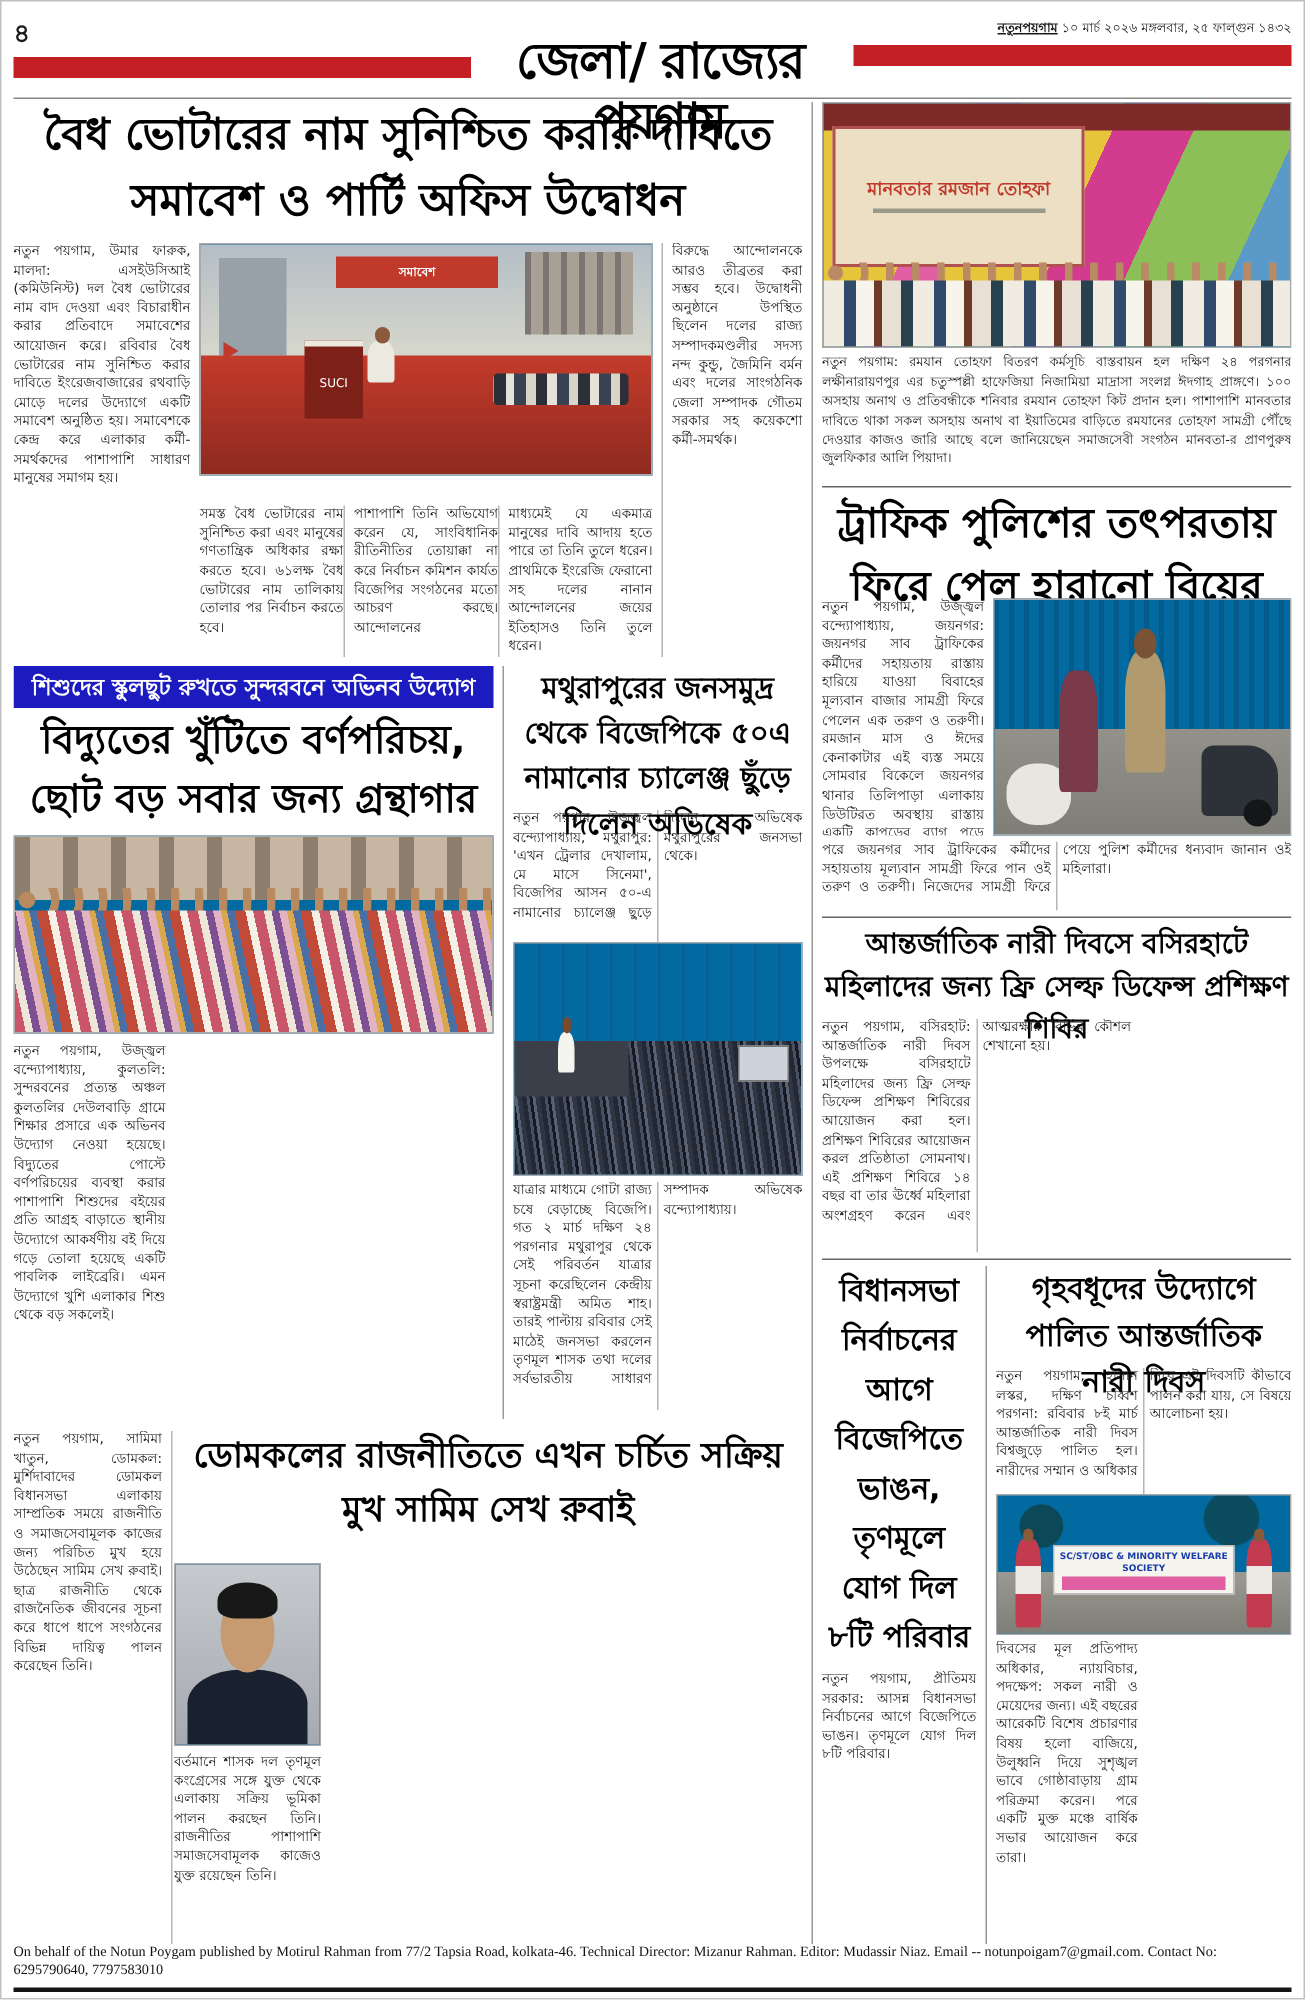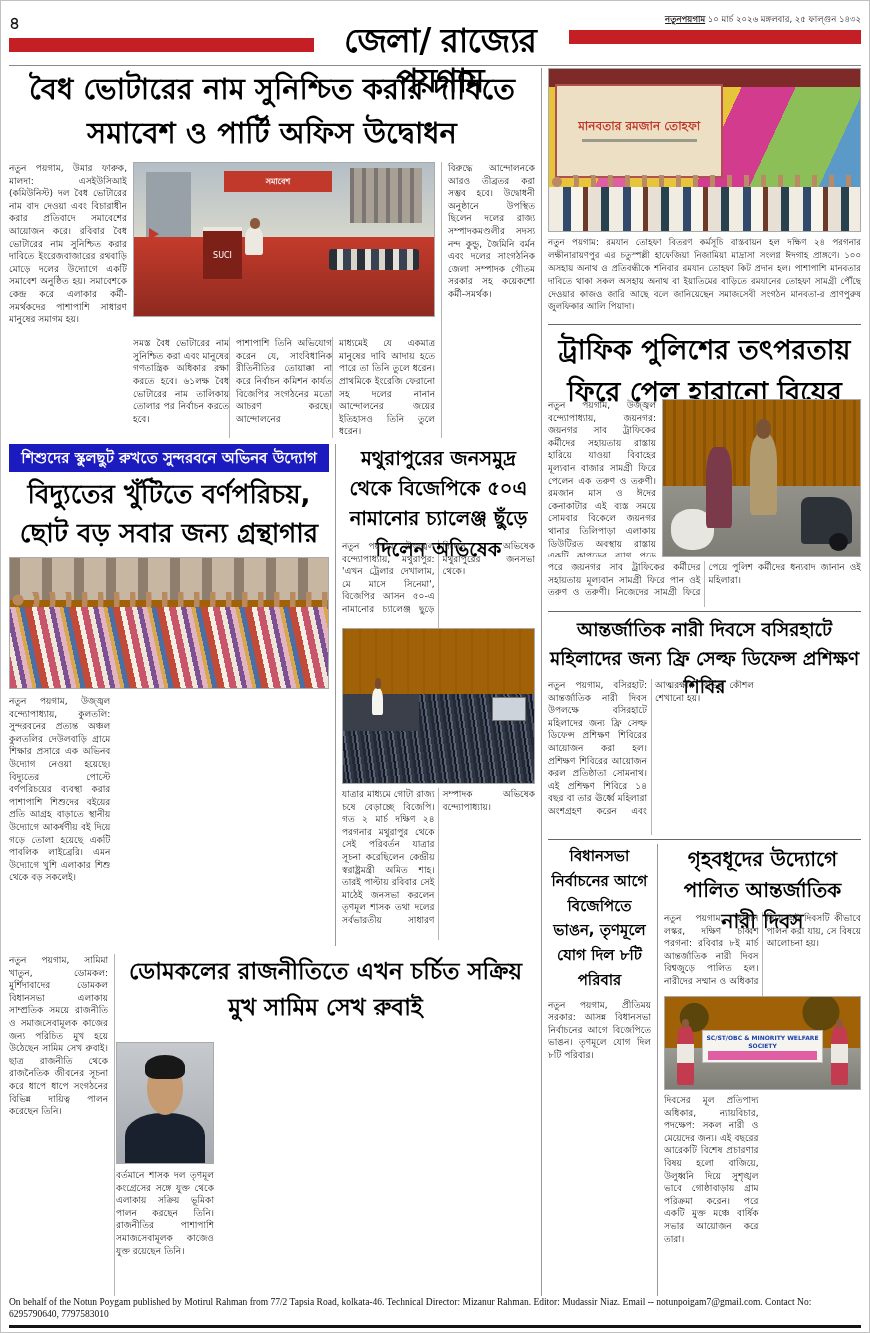--- a/index.html
+++ b/index.html
@@ -64,34 +64,34 @@
   .ramzan-cap{font-size:8.6px;line-height:1.5;text-align:justify;margin-top:4px;height:84px;overflow:hidden;}
   .e-head{font-size:27px;line-height:1.55;height:68px;margin-top:2px;}
   .e-row{display:flex;height:158px;margin-top:2px;}
   .e-c1{width:108px;}
   .e-ph{flex:1;margin-left:6px;}
   .e-under{column-count:2;column-gap:8px;column-rule:1px solid #b5b5b5;column-fill:auto;height:46px;margin-top:4px;}
   .f-head{font-size:18.5px;line-height:1.55;height:60px;}
   .f-cols{column-count:3;column-gap:8px;column-rule:1px solid #b5b5b5;column-fill:auto;height:156px;margin-top:3px;}
   .bottom-row{display:flex;height:462px;}
   .g-wrap{width:103px;}
-  .g-head{font-size:15px;line-height:1.65;}
+  .g-head{font-size:20px;line-height:1.65;}
   .g-body{margin-top:6px;height:330px;}
   .h-wrap{flex:1;border-left:1px solid #999;padding-left:6px;margin-left:6px;}
   .h-head{font-size:20px;line-height:1.55;height:66px;}
   .h-c1{column-count:2;column-gap:8px;column-rule:1px solid #b5b5b5;column-fill:auto;height:84px;margin-top:2px;}
   .h-c2{column-count:2;column-gap:8px;column-rule:1px solid #b5b5b5;column-fill:auto;height:196px;margin-top:4px;}
 
   
   .footer{position:absolute;left:8px;right:8px;bottom:12px;font-family:"Liberation Serif",serif;
           font-size:9.5px;line-height:1.2;color:#111;}
   .footer-bar{position:absolute;left:8px;right:8px;bottom:4px;height:3px;background:#151515;}
 
   
-  .ph{position:relative;overflow:hidden;background:#a16207;border:1px solid #aaa;}
+  .ph{position:relative;overflow:hidden;background:#0369a1;border:1px solid #aaa;}
   .ph div,.ph span{position:absolute;}
 
   .ph-suci{height:178px;width:100%;}
   .suci-sky{top:0;left:0;right:0;height:50%;background:linear-gradient(#b4bec6,#d8d8cc);}
   .suci-b1{left:4%;top:6%;width:15%;height:42%;background:#98a0a8;}
   .suci-b2{left:72%;top:3%;width:24%;height:36%;background:#a8a094;
            background-image:repeating-linear-gradient(90deg,rgba(40,40,50,.35) 0 4px,transparent 4px 12px);}
   .suci-banner{left:30%;top:5%;width:36%;height:14%;background:#c0392b;color:#fff;font-weight:bold;
            font-size:8px;display:flex;align-items:center;justify-content:center;}
   .suci-stage{left:0;right:0;bottom:0;height:52%;background:linear-gradient(#c43b2b,#8e2a20);}

